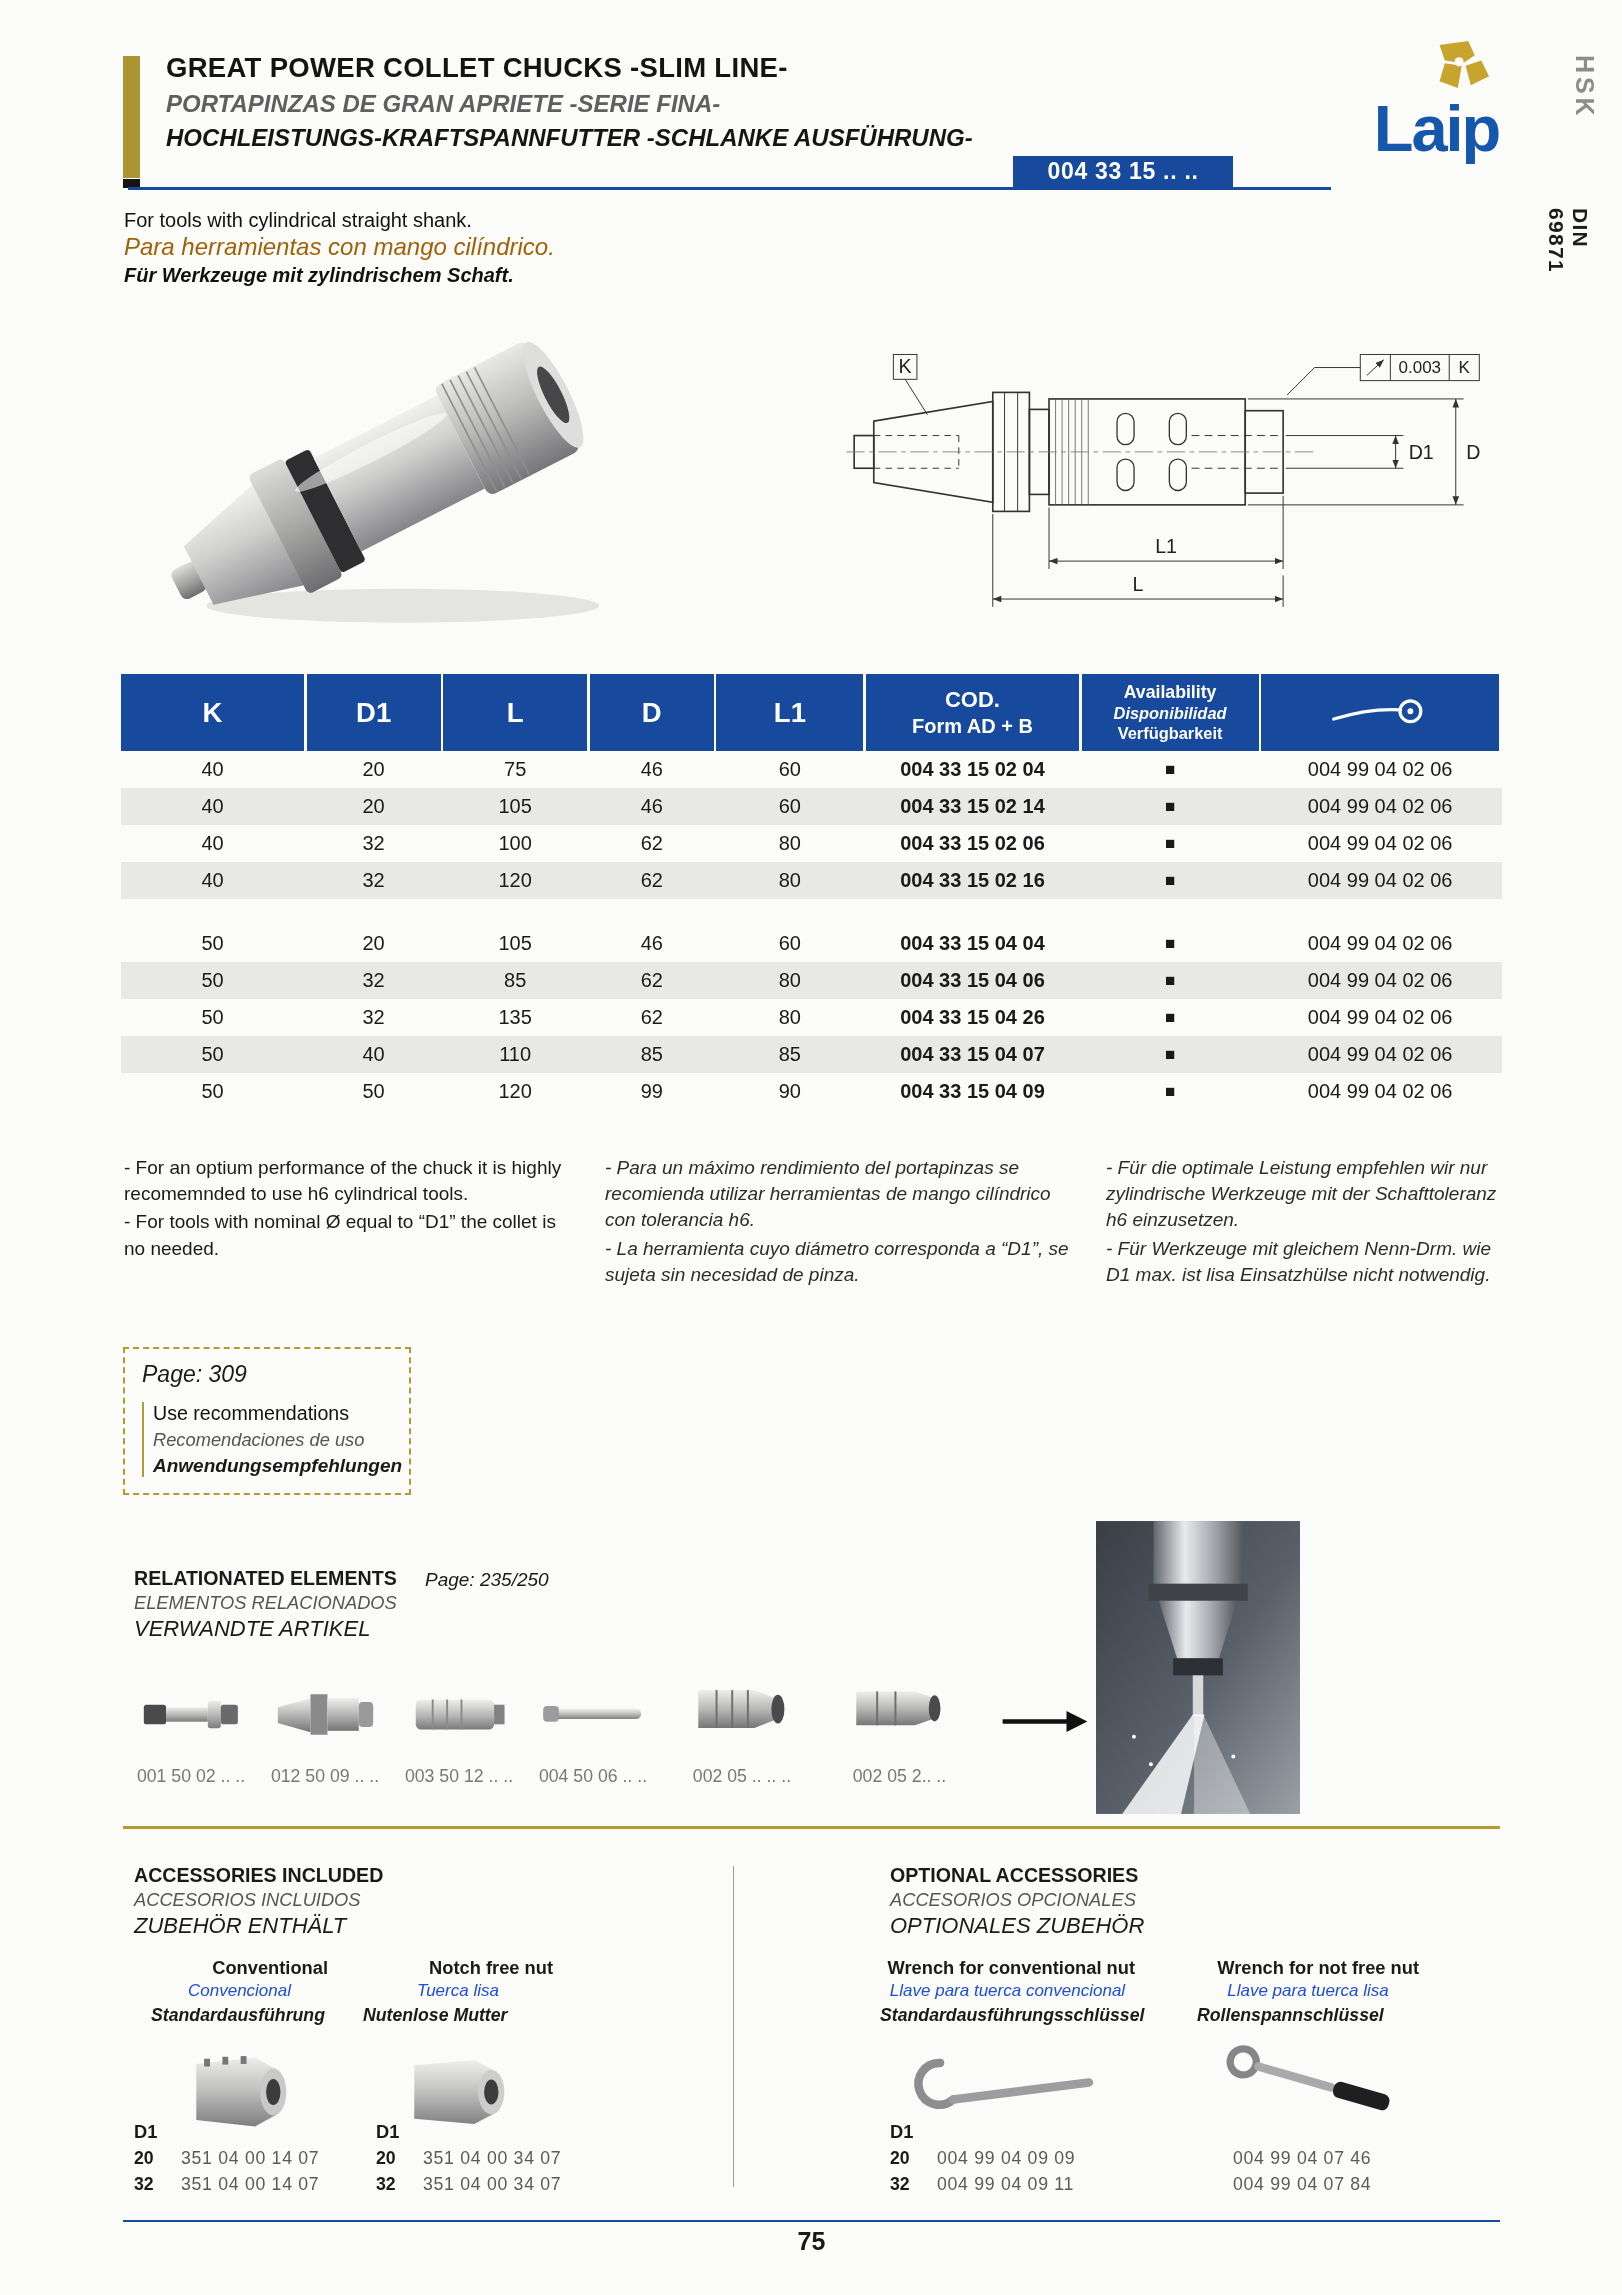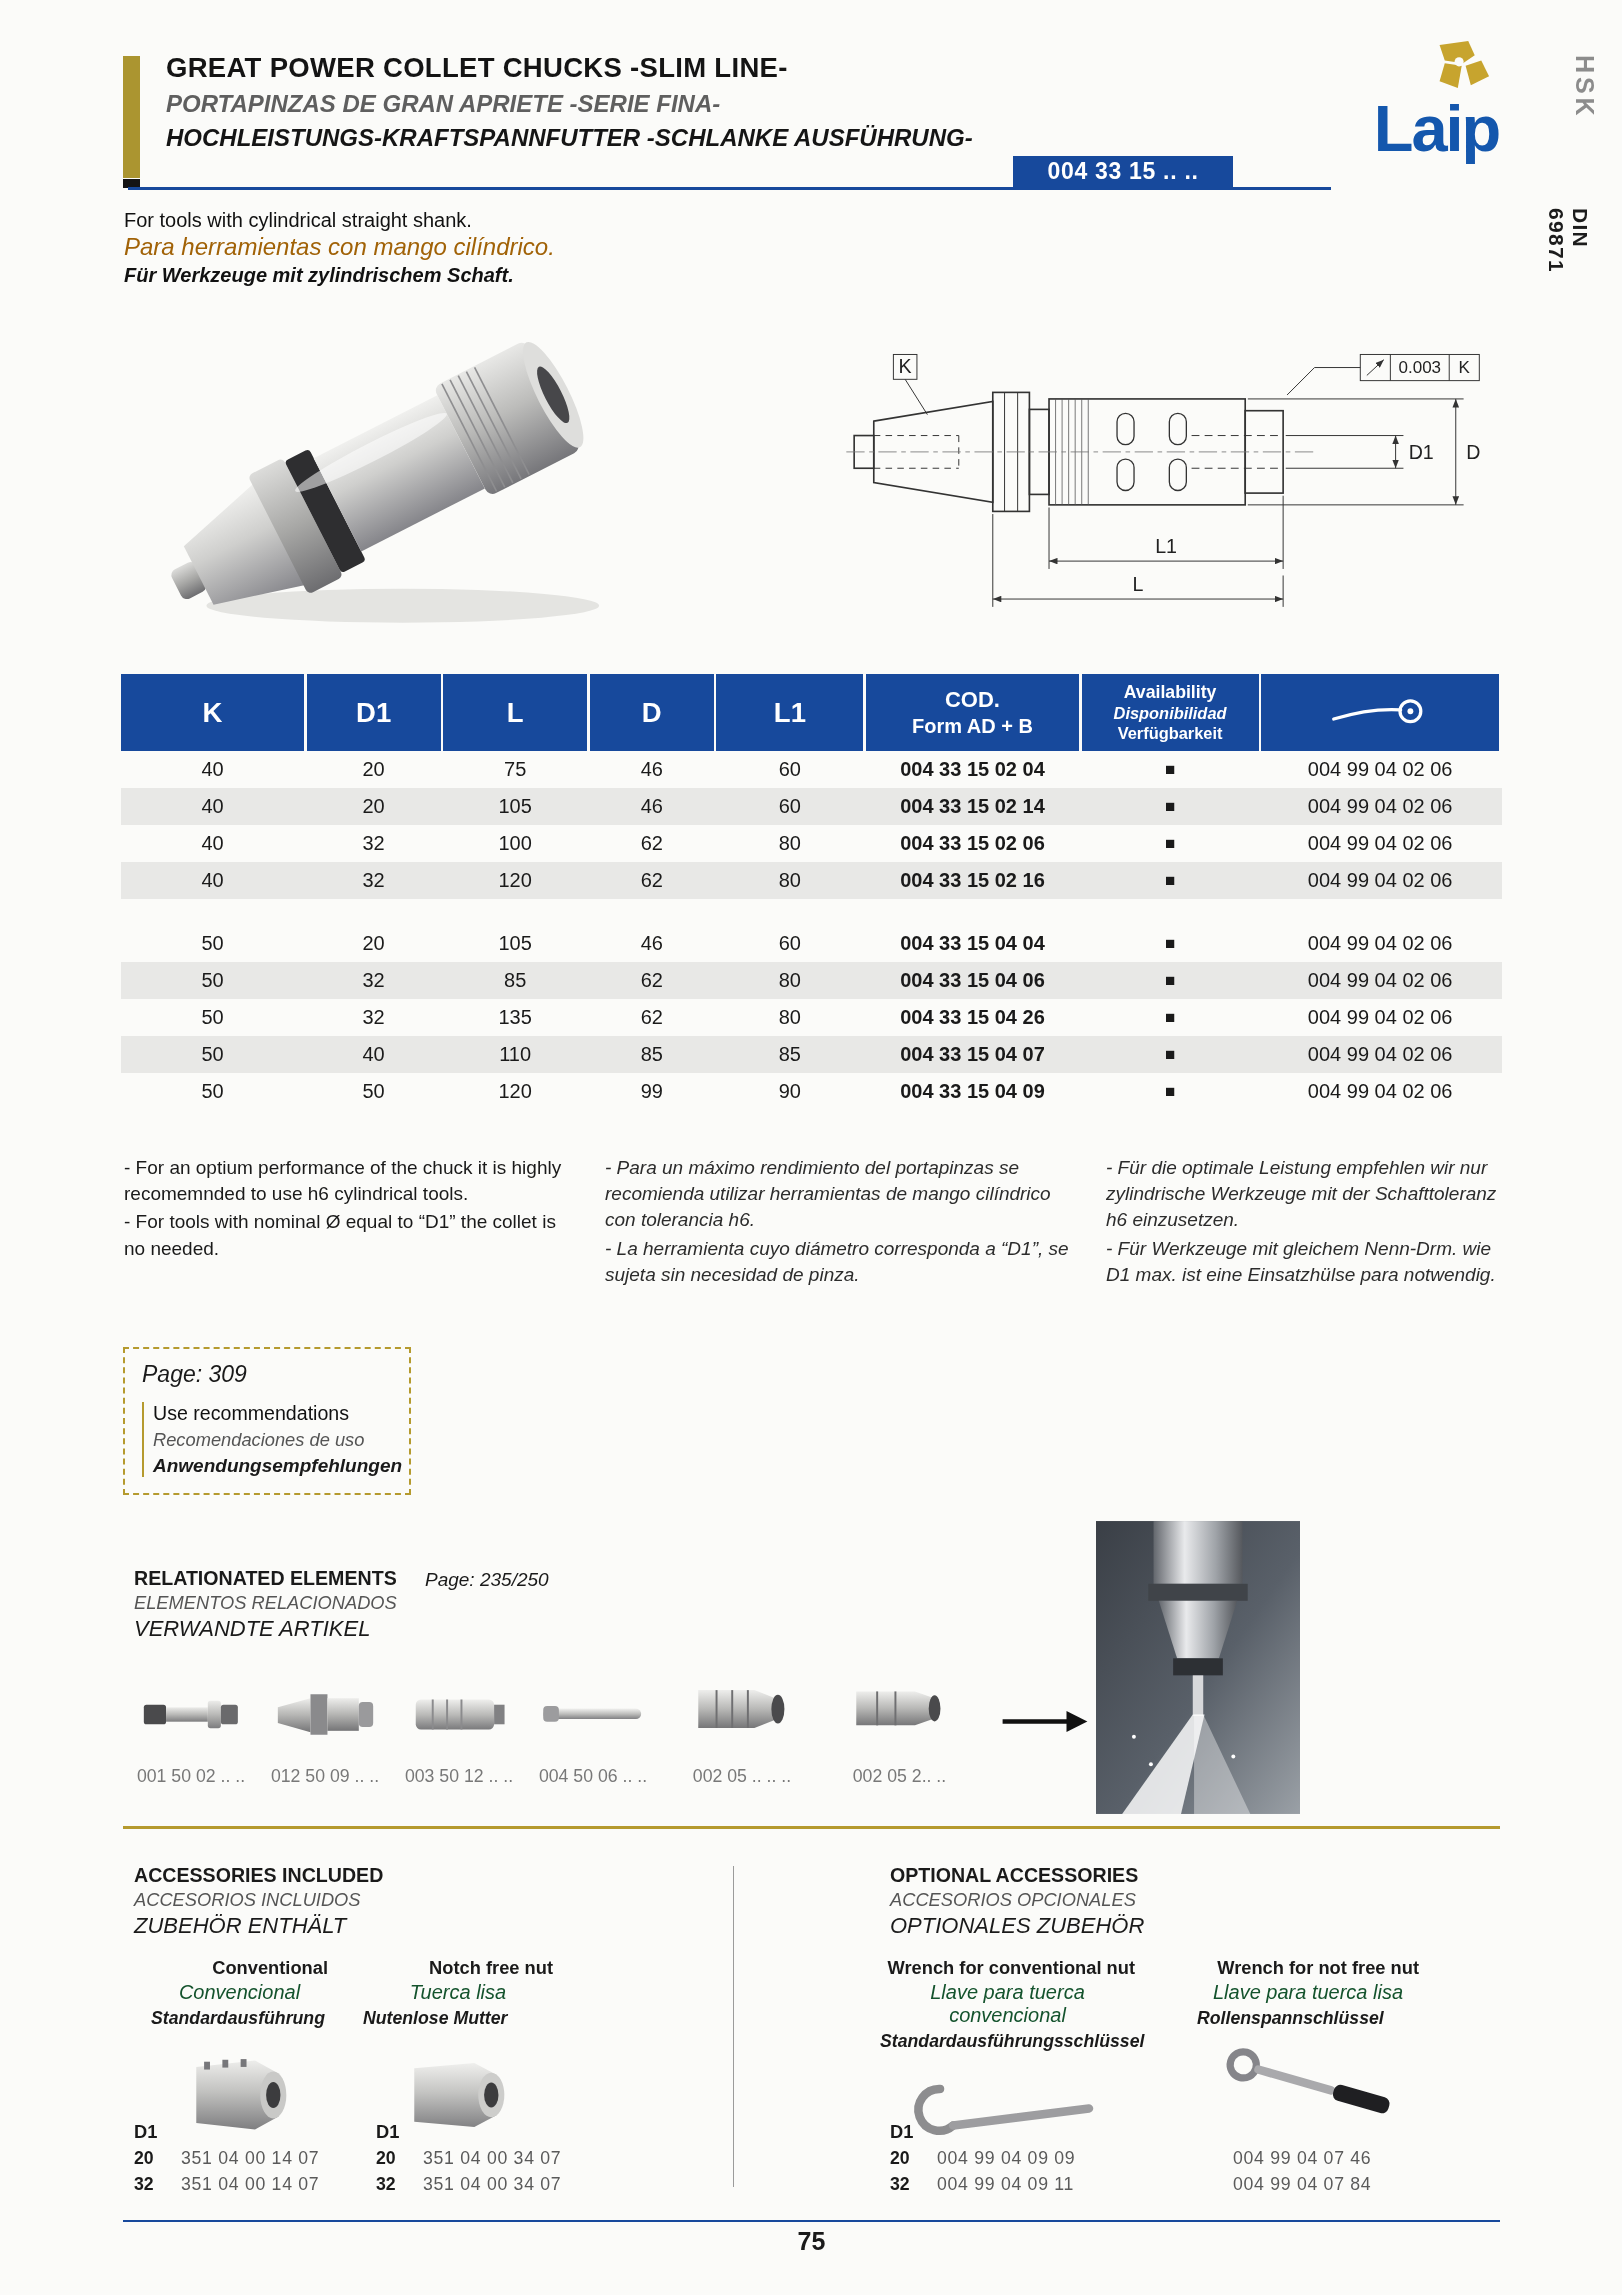--- a/index.html
+++ b/index.html
@@ -61,21 +61,21 @@
   .page-ref{font-size:19px;font-style:italic}
 
   
   .rel-row{display:flex;align-items:flex-end}
   .rel-item{width:134px;text-align:center}
   .rel-item svg{display:block;margin:0 auto}
   .rel-code{font-size:17.7px;color:#787878;margin-top:9.2px;white-space:nowrap}
 
   
   .acc-name-en{font-size:18.3px;font-weight:bold;text-align:right}
-  .acc-name-es{font-size:20px;font-style:italic;color:#14532d;text-align:center;margin-top:2px}
+  .acc-name-es{font-size:17px;font-style:italic;color:#1d4ed8;text-align:center;margin-top:2px}
   .acc-name-de{font-size:17.7px;font-style:italic;font-weight:bold;text-align:left;margin-top:4px}
   .acc-img{display:block;margin:17px auto 0}
   .d1-label{font-size:18.3px;font-weight:bold;margin-bottom:5.2px}
   .code-row{display:flex;font-size:17.7px;margin-top:5.2px;align-items:baseline}
   .code-row .dv{font-weight:bold;width:47px}
   .code-row .cv{color:#5a5a5a;letter-spacing:0.7px;white-space:nowrap}
   .v-divider{background:#9b9b9b}
 
   .page-num{font-size:25px;font-weight:bold;text-align:center}
 </style>
@@ -360,21 +360,21 @@
 <div class="abs note note-en" style="left:124px;top:1155px;width:452px">
   <p>- For an optium performance of the chuck it is highly recomemnded to use h6 cylindrical tools.</p>
   <p>- For tools with nominal Ø equal to “D1” the collet is no needed.</p>
 </div>
 <div class="abs note note-es" style="left:605px;top:1155px;width:471px">
   <p>- Para un máximo rendimiento del portapinzas se recomienda utilizar herramientas de mango cilíndrico con tolerancia h6.</p>
   <p>- La herramienta cuyo diámetro corresponda a “D1”, se sujeta sin necesidad de pinza.</p>
 </div>
 <div class="abs note note-de" style="left:1106px;top:1155px;width:399px">
   <p>- Für die optimale Leistung empfehlen wir nur zylindrische Werkzeuge mit der Schafttoleranz h6 einzusetzen.</p>
-  <p>- Für Werkzeuge mit gleichem Nenn-Drm. wie D1 max. ist eine Einsatzhülse para notwendig.</p>
+  <p>- Für Werkzeuge mit gleichem Nenn-Drm. wie D1 max. ist lisa Einsatzhülse nicht notwendig.</p>
 </div>
 
 <div class="abs rec-box" style="left:123px;top:1347px;width:288px">
   <div class="rec-page">Page: 309</div>
   <div class="rec-lines">
     <div class="rec-en">Use recommendations</div>
     <div class="rec-es">Recomendaciones de uso</div>
     <div class="rec-de">Anwendungsempfehlungen</div>
   </div>
 </div>

